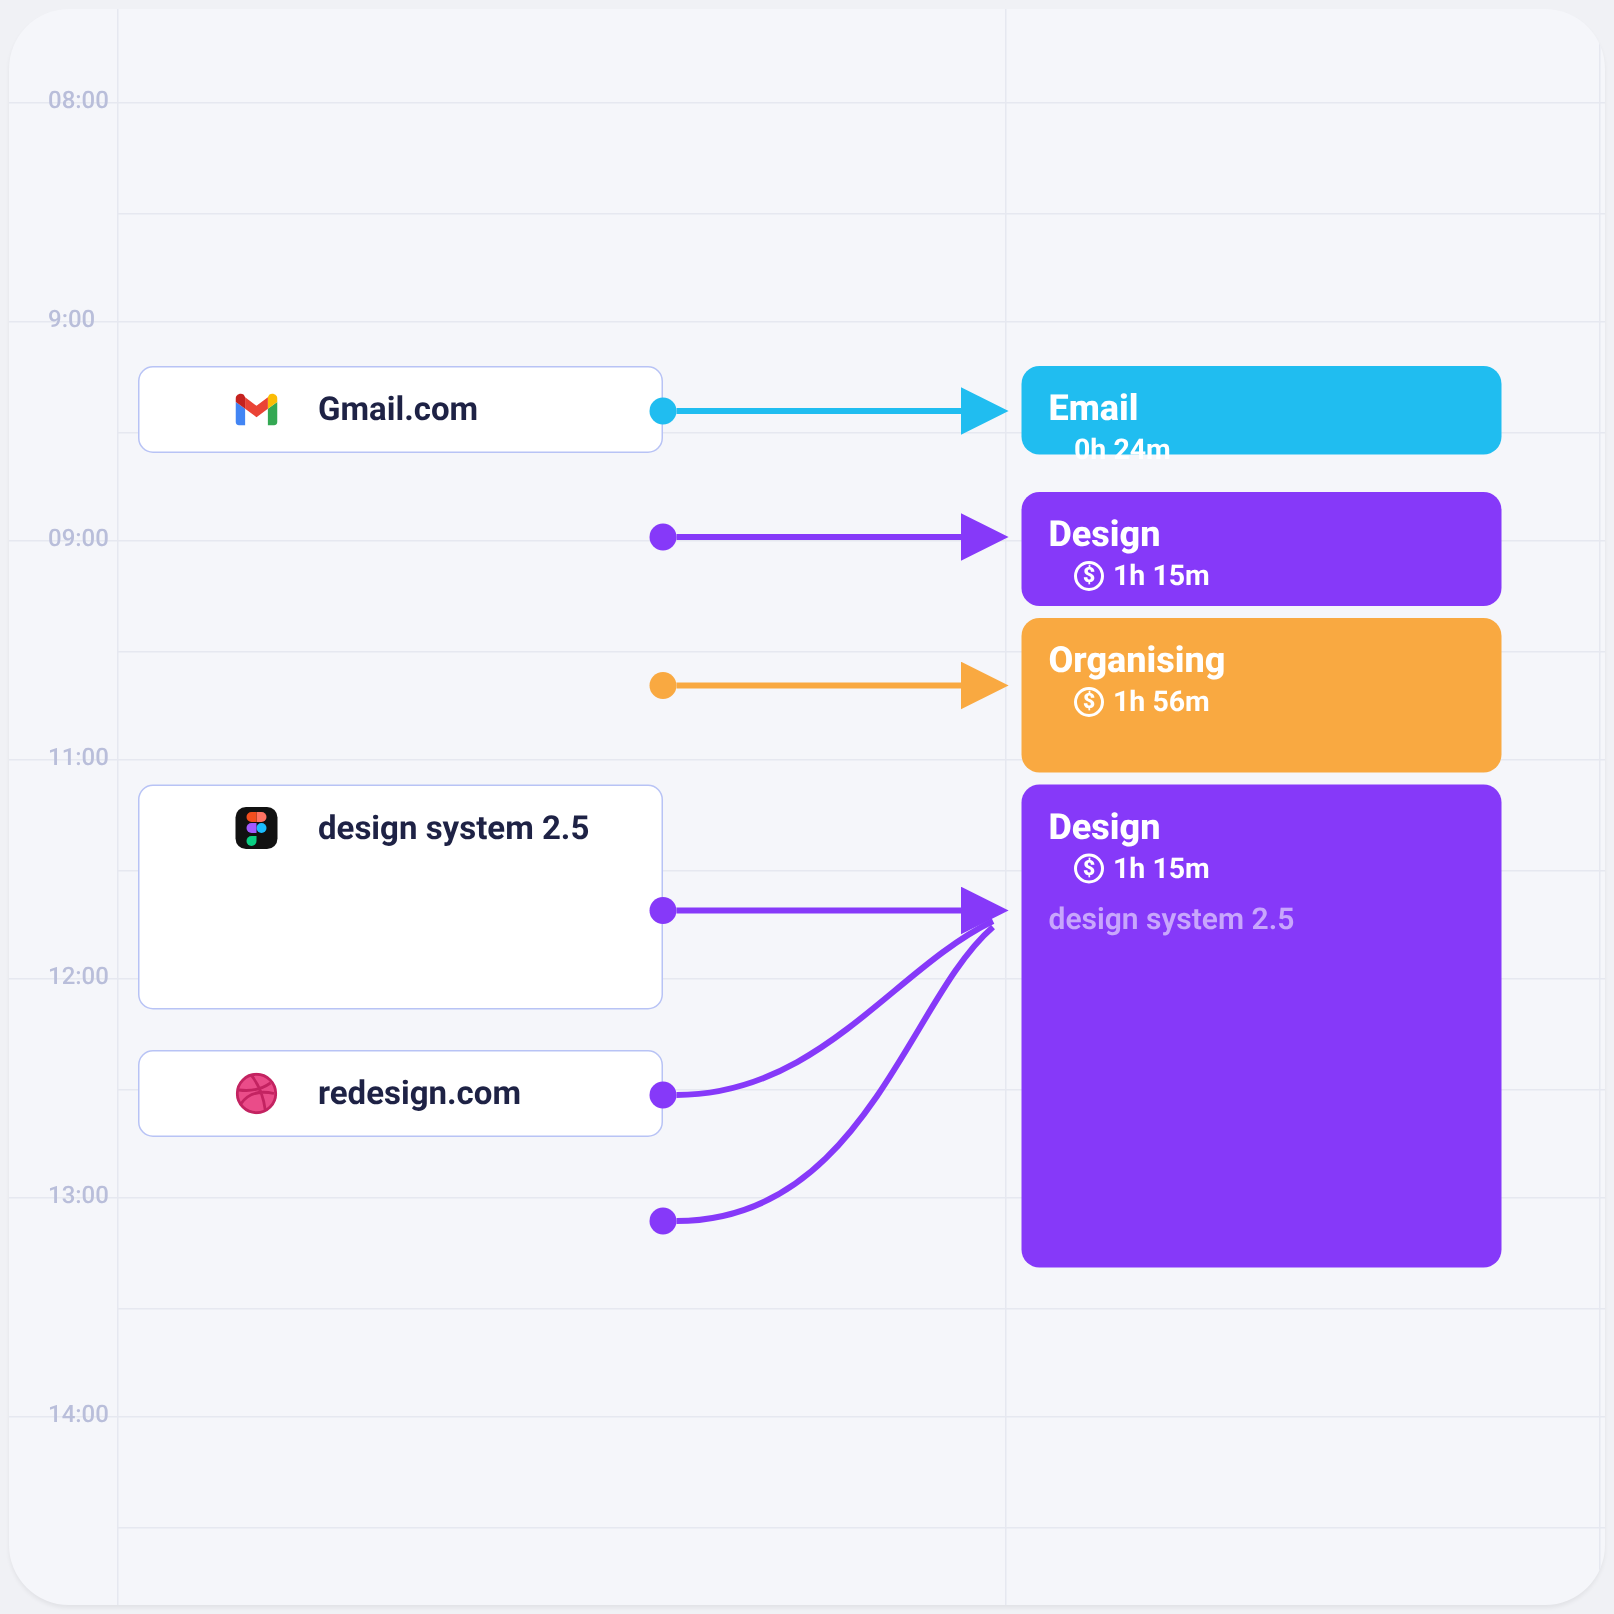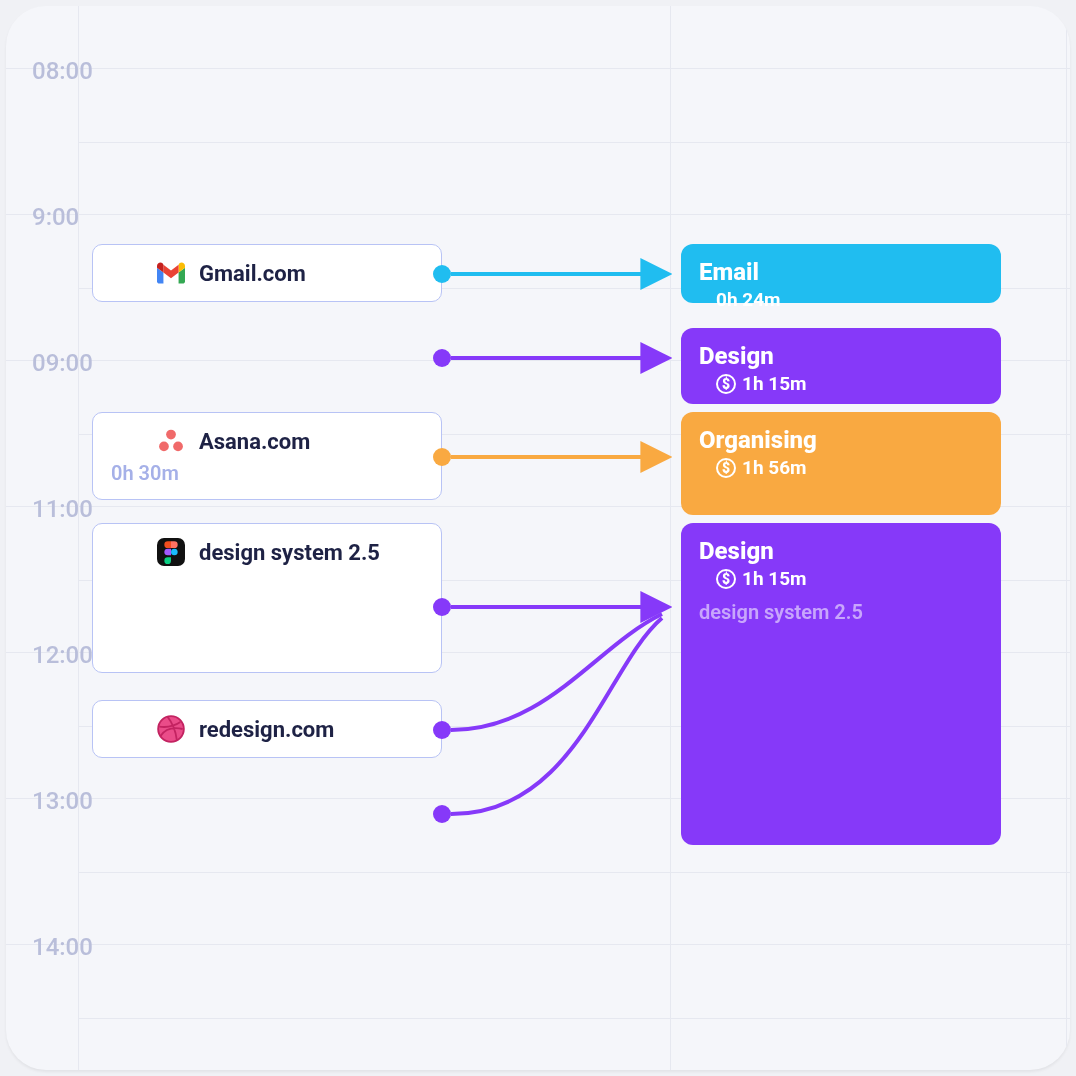--- a/index.html
+++ b/index.html
@@ -30,34 +30,34 @@
   
   .hours{position:absolute;left:0;right:0;top:0;bottom:0;}
   .hour{
     position:absolute;left:0;right:0;height:146px;
     border-top:1px solid var(--grid);
   }
   .hour::after{
     content:"";position:absolute;left:72px;right:0;top:73px;border-top:1px solid var(--grid);
   }
   .hour-label{
-    position:absolute;left:26px;top:-12px;font-size:24px;color:#b9beda;font-weight:500;text-align:center;
+    position:absolute;left:26px;top:-12px;font-size:16px;color:#b9beda;font-weight:500;text-align:center;
   }
   .vline{position:absolute;top:0;bottom:0;border-left:1px solid var(--grid);}
   .vline.a{left:72px;}
   .vline.b{left:664px;}
   .vline.c{left:1060px;}
 
   
   .src{
     position:absolute;left:86px;width:350px;background:#fff;border:1.5px solid var(--border);
     border-radius:10px;padding:14px 16px;
     display:flex;flex-direction:column;gap:6px;
   }
-  .src-row{display:flex;align-items:center;gap:14px;padding-left:48px;}
+  .src-row{display:flex;align-items:center;gap:27px;padding-left:48px;}
   .src-title{font-size:22px;font-weight:700;color:var(--text);}
   .src-sub{font-size:20px;font-weight:600;color:var(--muted);padding-left:2px;}
   .ico{width:28px;height:28px;flex:none;border-radius:6px;display:flex;align-items:center;justify-content:center;}
 
   
   .cat{
     position:absolute;left:675px;width:320px;border-radius:12px;padding:14px 18px;color:#fff;
   }
   .cat-title{font-size:24px;font-weight:800;}
   .cat-sub{font-size:19px;font-weight:700;display:flex;align-items:center;gap:6px;margin-top:2px;margin-left:17px;}
@@ -116,33 +116,20 @@
             <path fill="#FBBC05" d="M37 4v13l11-8V6c0-4.9-5.6-7.7-9.5-4.8L37 4z"></path>
             <path fill="#EA4335" d="M11 17V4l13 9.8L37 4v13L24 26.8 11 17z"></path>
             <path fill="#C5221F" d="M0 6v3l11 8V4L9.5 1.2C5.6-1.7 0 1.1 0 6z"></path>
           </svg>
       </span>
       <span class="src-title">Gmail.com</span>
     </div>
   </div>
 
 
-  <div class="src" style="top:406px">
-    <div class="src-row">
-      <span class="ico asana">
-        <svg viewBox="0 0 24 22">
-            <circle cx="12" cy="5" r="4.5" fill="#F06A6A"></circle>
-            <circle cx="5.5" cy="16" r="4.5" fill="#F06A6A"></circle>
-            <circle cx="18.5" cy="16" r="4.5" fill="#F06A6A"></circle>
-          </svg>
-      </span>
-      <span class="src-title">Asana.com</span>
-    </div>
-    <span class="src-sub">0h 30m</span>
-  </div>
 
   <div class="src" style="top:517px;height:150px">
     <div class="src-row">
       <span class="ico figma">
         <svg viewBox="0 0 12 18">
             <circle cx="8.5" cy="9" r="2.5" fill="#1ABCFE"></circle>
             <path fill="#0ACF83" d="M3.5 18A2.5 2.5 0 0 0 6 15.5V13H3.5a2.5 2.5 0 0 0 0 5z"></path>
             <path fill="#FF7262" d="M6 1v5h2.5a2.5 2.5 0 0 0 0-5H6z"></path>
             <path fill="#F24E1E" d="M1 3.5A2.5 2.5 0 0 0 3.5 6H6V1H3.5A2.5 2.5 0 0 0 1 3.5z"></path>
             <path fill="#A259FF" d="M1 9a2.5 2.5 0 0 0 2.5 2.5H6v-5H3.5A2.5 2.5 0 0 0 1 9z"></path>

